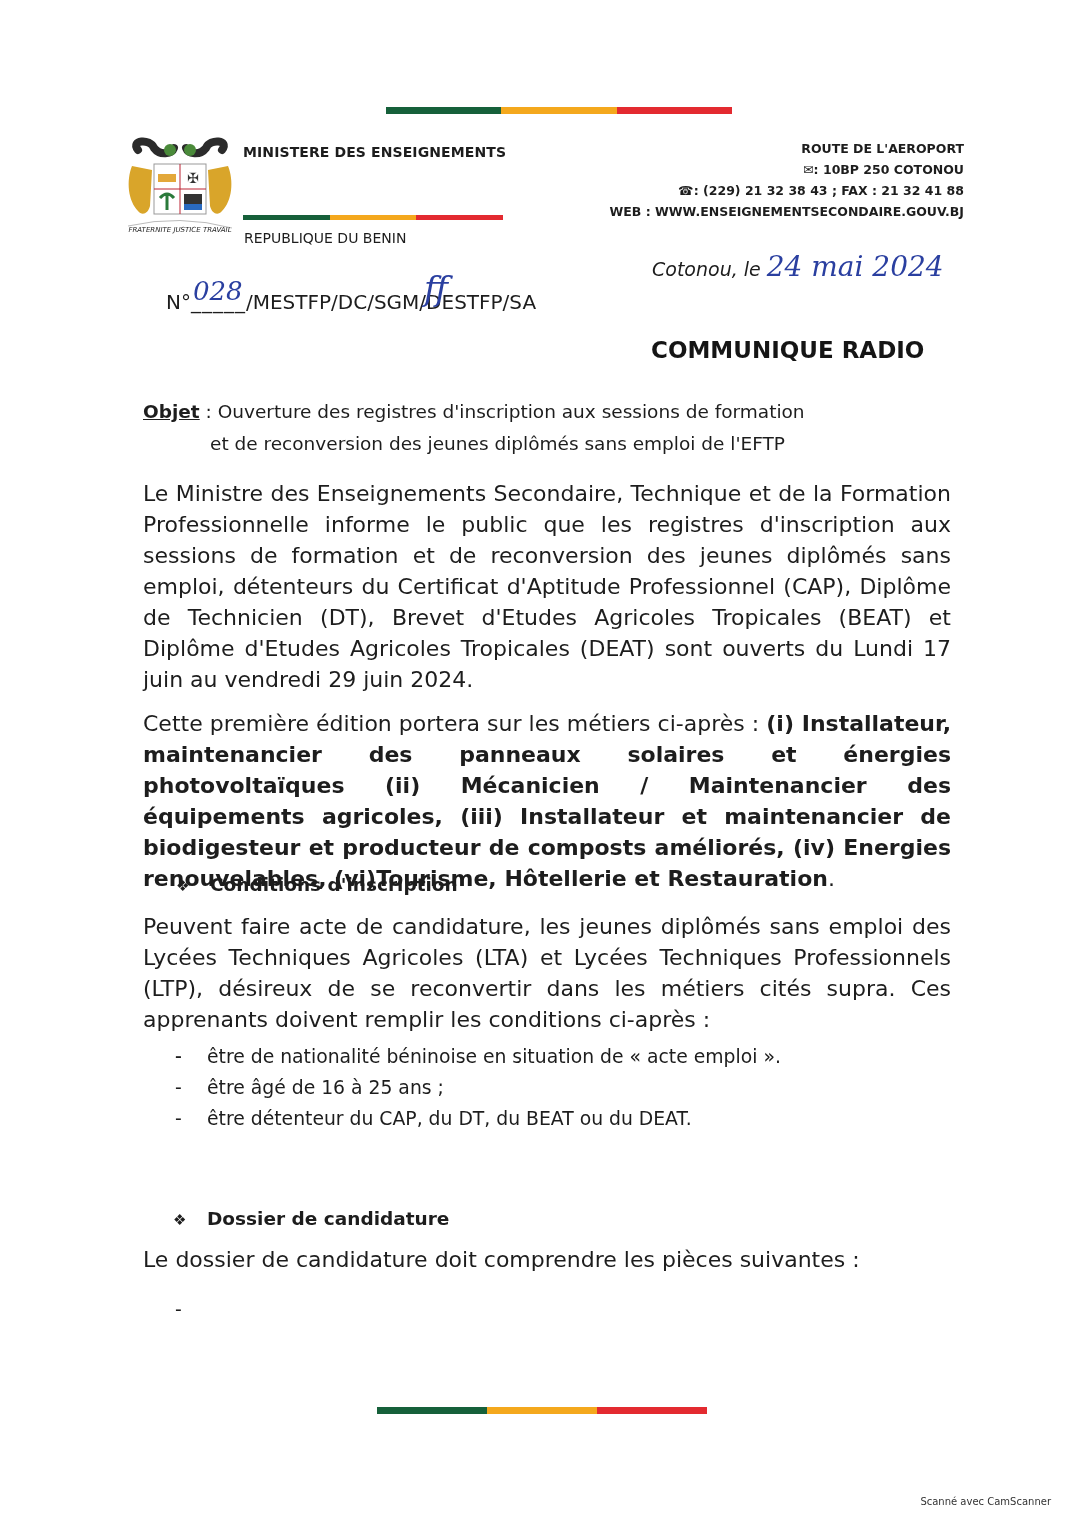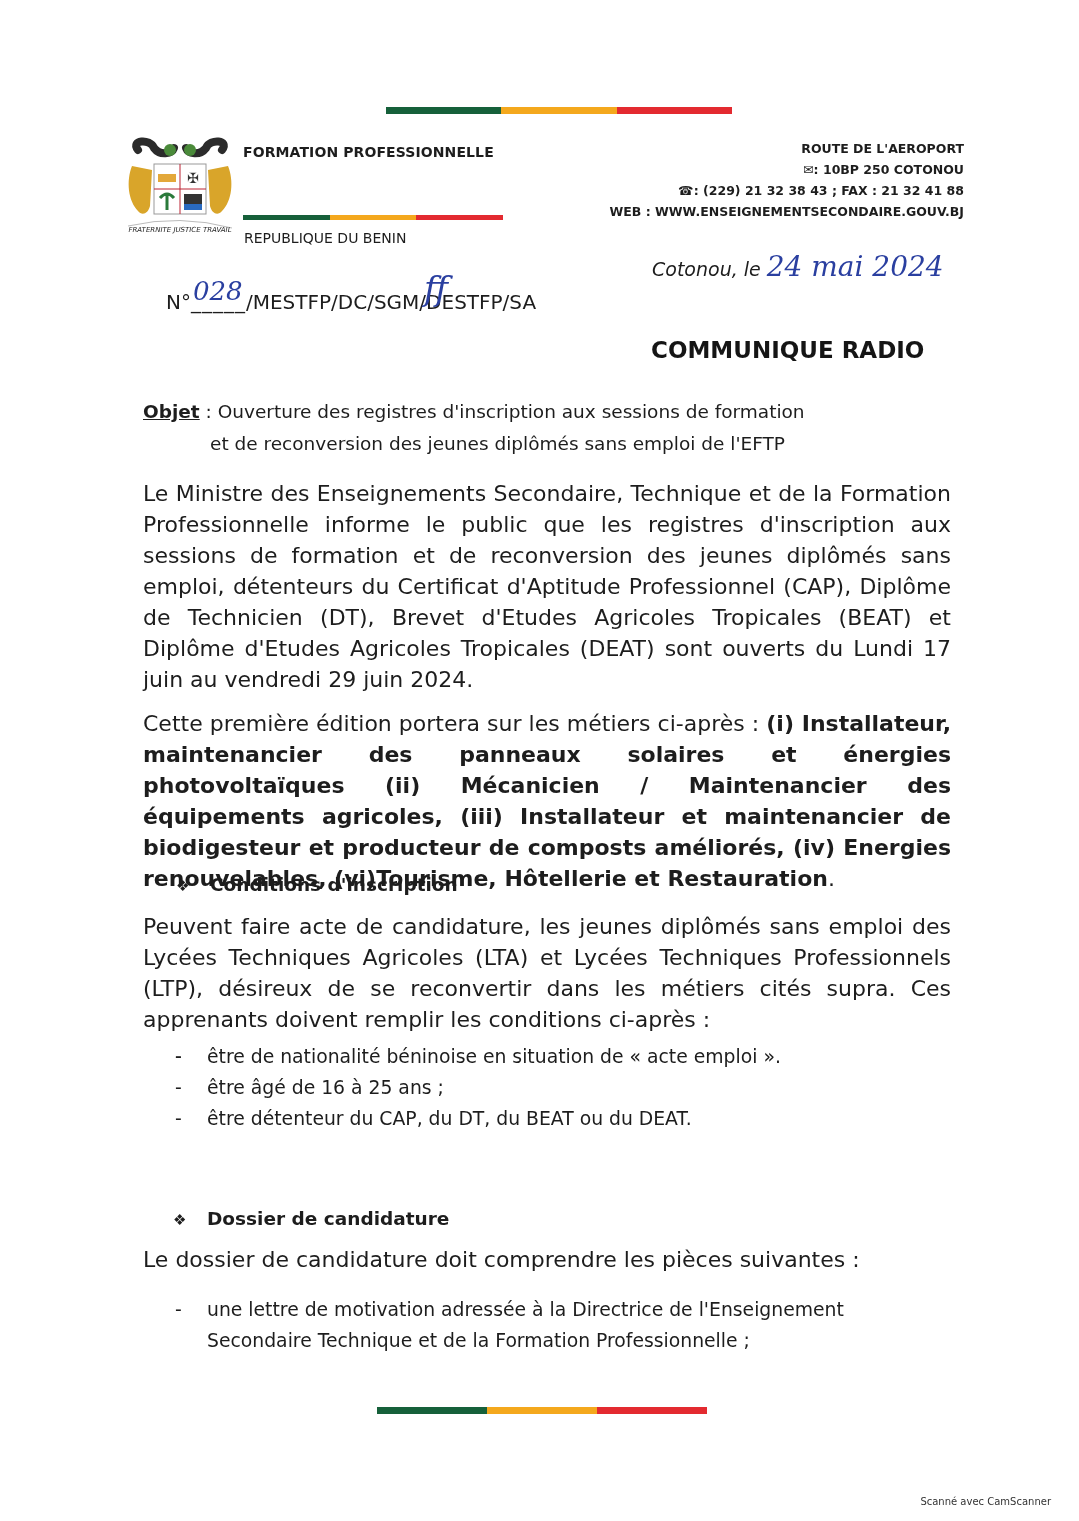--- a/index.html
+++ b/index.html
@@ -68,21 +68,21 @@
     <path d="M43 58 L43 74 M36 62 Q43 54 50 62" stroke="#2a7a3a" stroke-width="3" fill="none"></path>
     <rect x="60" y="58" width="18" height="10" fill="#333"></rect>
     <rect x="60" y="68" width="18" height="6" fill="#2a6ac0"></rect>
 
     <path d="M4 90 Q56 78 108 92" fill="none" stroke="#bbb" stroke-width="1"></path>
     <text x="56" y="96" font-size="7" font-family="DejaVu Sans, sans-serif" text-anchor="middle" fill="#222" font-style="italic">FRATERNITE JUSTICE TRAVAIL</text>
   </svg>
 </div>
 
 <div class="abs ministry">
-  <div>FORMATION PROFESSIONNELLE</div>
+  <div>MINISTERE DES ENSEIGNEMENTS</div>
 </div>
 
 <div class="stripe" style="left:243px; top:215px; width:260px; height:5px;">
   <span class="green"></span>
   <span class="yellow"></span>
   <span class="red"></span>
 </div>
 
 <div class="abs republique">REPUBLIQUE DU BENIN</div>
 
@@ -132,21 +132,21 @@
   <div class="item"><span class="dash">-</span><span>être détenteur du CAP, du DT, du BEAT ou du DEAT.</span></div>
 </div>
 
 <div class="heading" style="left:173px; top:1196px;margin-top:12px;">
   <span class="diamond">❖</span><span>Dossier de candidature</span>
 </div>
 
 <div class="para" style="top:1244px;">Le dossier de candidature doit comprendre les pièces suivantes :</div>
 
 <div class="list" style="top:1294px;">
-  <div class="item"><span class="dash">-</span><span>une lettre de motivation adressée à la Directrice de l'Enseignement Secondaire Technique et de la Formation Professionnelle ;</span></div>
+  <div class="item"><span class="dash">-</span></div>
 </div>
 
 <div class="stripe" style="left:377px; top:1407px; width:330px;">
   <span class="green"></span>
   <span class="yellow"></span>
   <span class="red"></span>
 </div>
 
 <div class="abs footer-mark">Scanné avec CamScanner</div>
 

